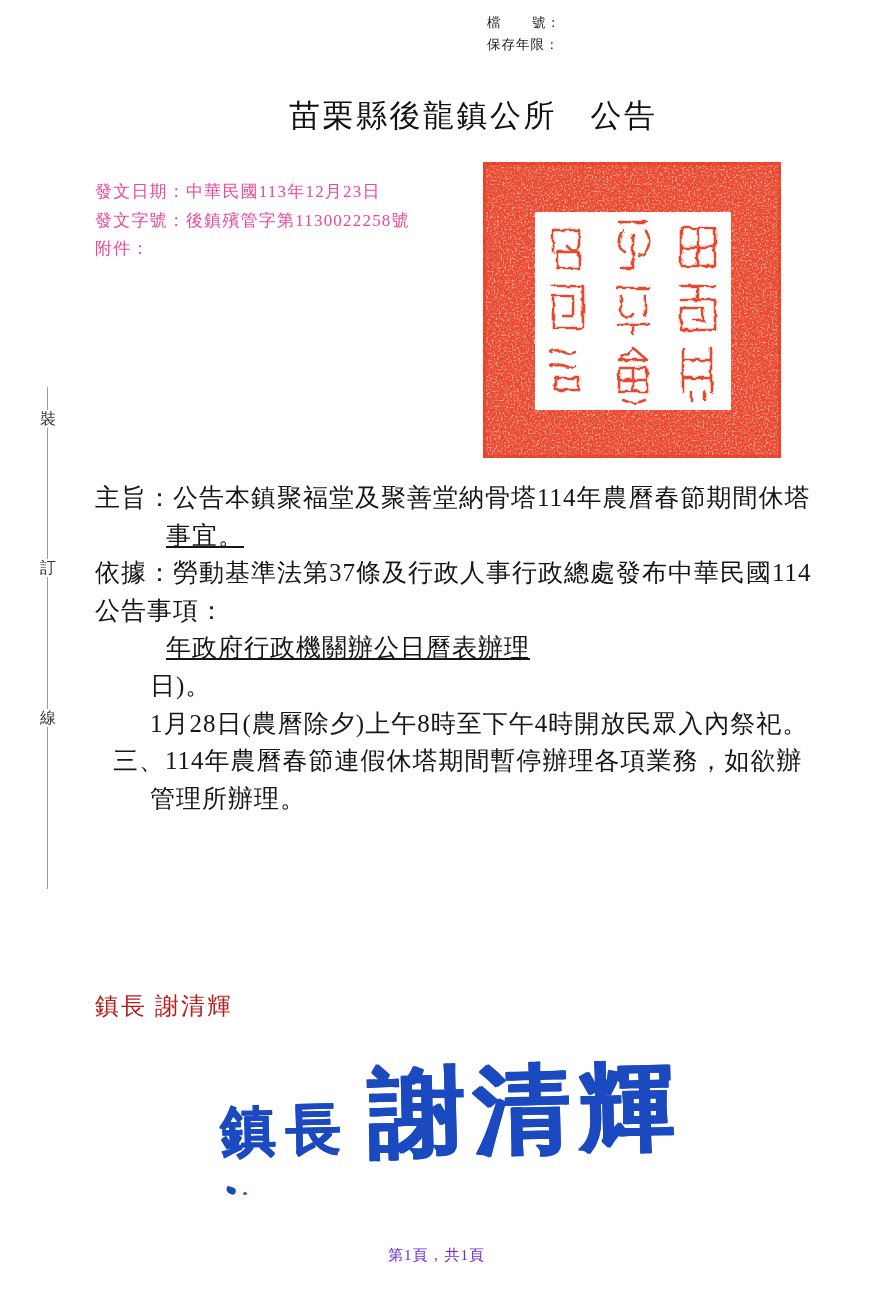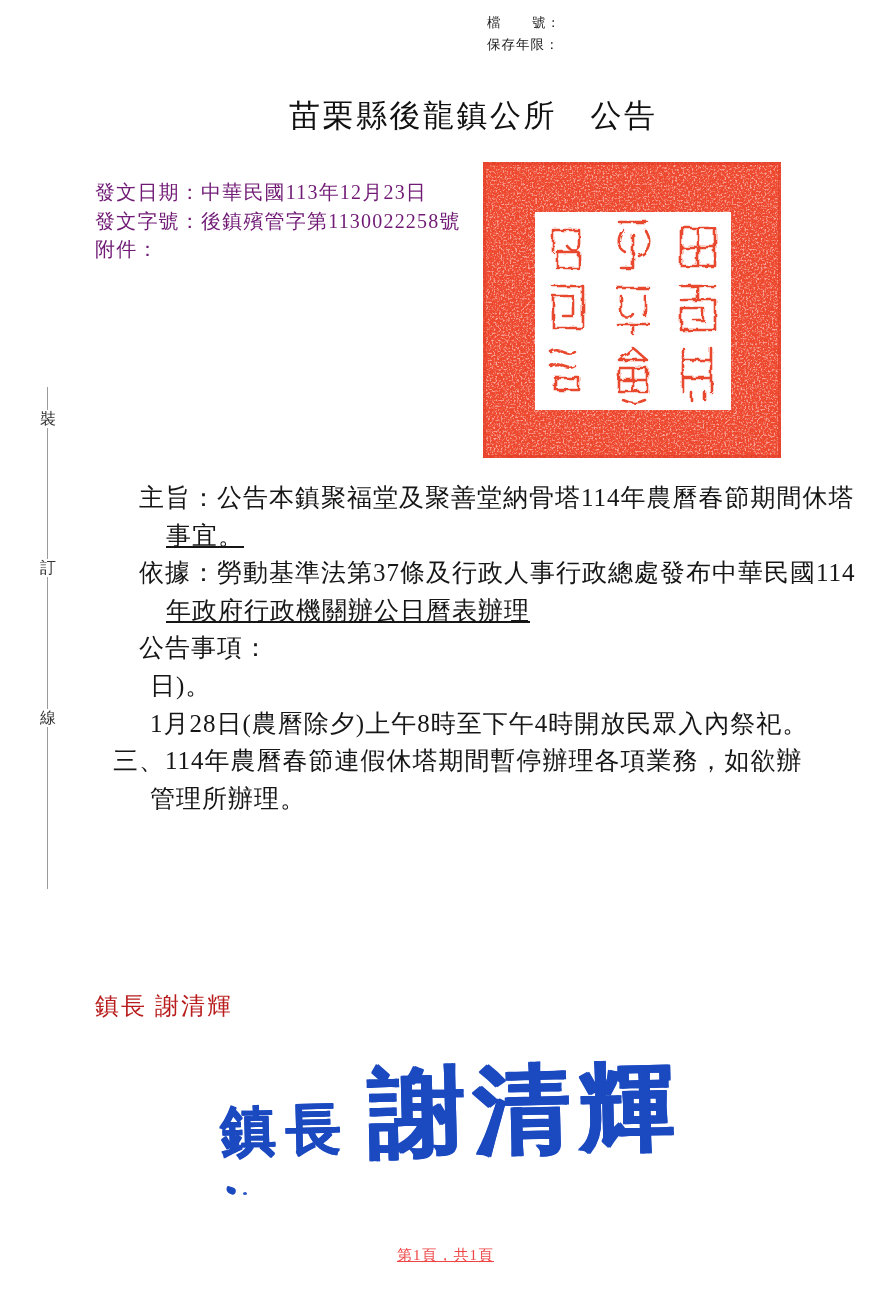--- a/index.html
+++ b/index.html
@@ -20,21 +20,21 @@
   .archive .row1{display:flex;justify-content:space-between;width:74px;}
   
   .doc-title{
     position:absolute;left:289px;top:95px;
     font-size:31px;letter-spacing:2.5px;color:#111;
     white-space:nowrap;
   }
   
   .meta{
     position:absolute;left:95px;top:178px;
-    font-size:20px;line-height:28.6px;letter-spacing:1.2px;color:#701a75;
+    font-size:17px;line-height:28.6px;letter-spacing:1.2px;color:#ec4899;
     white-space:nowrap;
   }
   
   .seal{
     position:absolute;left:483px;top:162px;width:298px;height:296px;
   }
   
   .binding{
     position:absolute;left:47px;top:387px;height:502px;width:1px;
     border-left:1px solid #9b9b9b;
@@ -47,21 +47,21 @@
   .bchar.c1{top:23px;}
   .bchar.c2{top:172px;}
   .bchar.c3{top:322px;}
   
   .body-text{
     position:absolute;left:95px;top:479px;width:710px;
     font-size:25px;line-height:37.6px;letter-spacing:1px;color:#161616;
     white-space:nowrap;
   }
   .bl{height:37.6px;}
-  .i0{padding-left:0;margin-left:44px;}
+  .i0{padding-left:0;}
   .i1{padding-left:71px;text-decoration:underline;}
   .i2{padding-left:18px;}
   .i3{padding-left:55px;}
   
   .signer{
     position:absolute;left:95px;top:990px;
     font-size:24px;letter-spacing:2px;color:#b91c1c;white-space:nowrap;
   }
   
   .stamp{
@@ -83,22 +83,22 @@
     position:absolute;left:226px;top:1187px;width:10px;height:7px;
     background:#1b49c0;border-radius:2px 4px 3px 5px;
     transform:rotate(18deg);
   }
   .stamp-blot2{
     position:absolute;left:243px;top:1192px;width:4px;height:3px;
     background:#2a55c4;border-radius:50%;
   }
   
   .footer{
-    position:absolute;left:397px;top:1246px;
-    font-size:15px;letter-spacing:1px;color:#ef4444;white-space:nowrap;text-decoration:underline;
+    position:absolute;left:388px;top:1246px;
+    font-size:15px;letter-spacing:1px;color:#6d28d9;white-space:nowrap;
   }
 </style>
 </head>
 <body>
 
 <div class="page">
 
   <div class="archive">
     <div class="row1">
       <span>檔</span>
@@ -174,22 +174,22 @@
   <div class="binding">
     <span class="bchar c1">裝</span>
     <span class="bchar c2">訂</span>
     <span class="bchar c3">線</span>
   </div>
 
   <div class="body-text">
     <div class="bl i0">主旨：公告本鎮聚福堂及聚善堂納骨塔114年農曆春節期間休塔</div>
     <div class="bl i1">事宜。</div>
     <div class="bl i0">依據：勞動基準法第37條及行政人事行政總處發布中華民國114</div>
+    <div class="bl i0">公告事項：</div>
     <div class="bl i1">年政府行政機關辦公日曆表辦理</div>
-    <div class="bl i0">公告事項：</div>
     <div class="bl i3">日)。</div>
     <div class="bl i3">1月28日(農曆除夕)上午8時至下午4時開放民眾入內祭祀。</div>
     <div class="bl i2">三、114年農曆春節連假休塔期間暫停辦理各項業務，如欲辦</div>
     <div class="bl i3">管理所辦理。</div>
   </div>
 
   <div class="signer">鎮長 謝清輝</div>
 
   <div class="stamp">
     <span class="s-title">鎮長</span>

